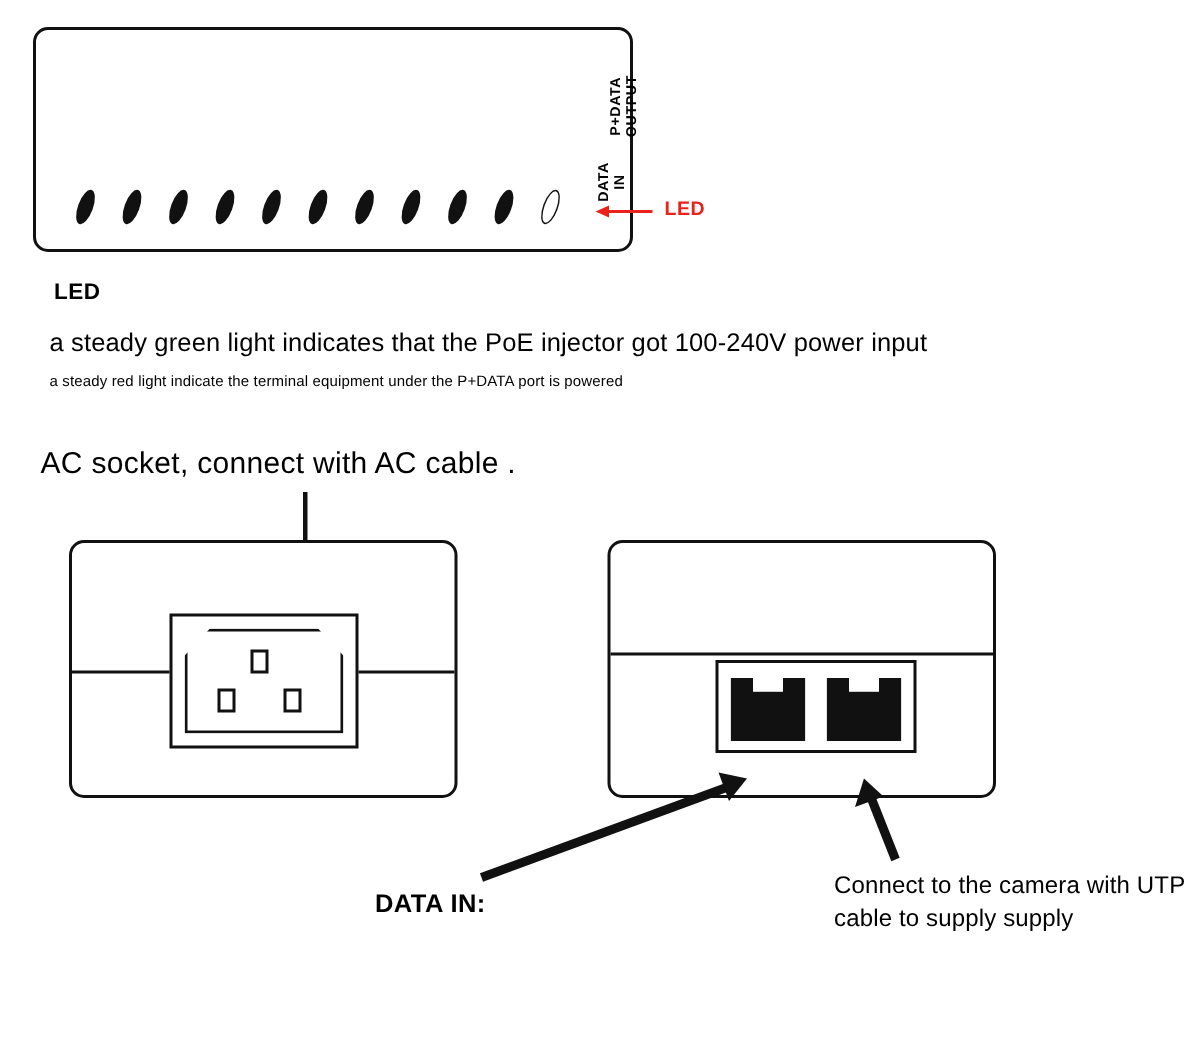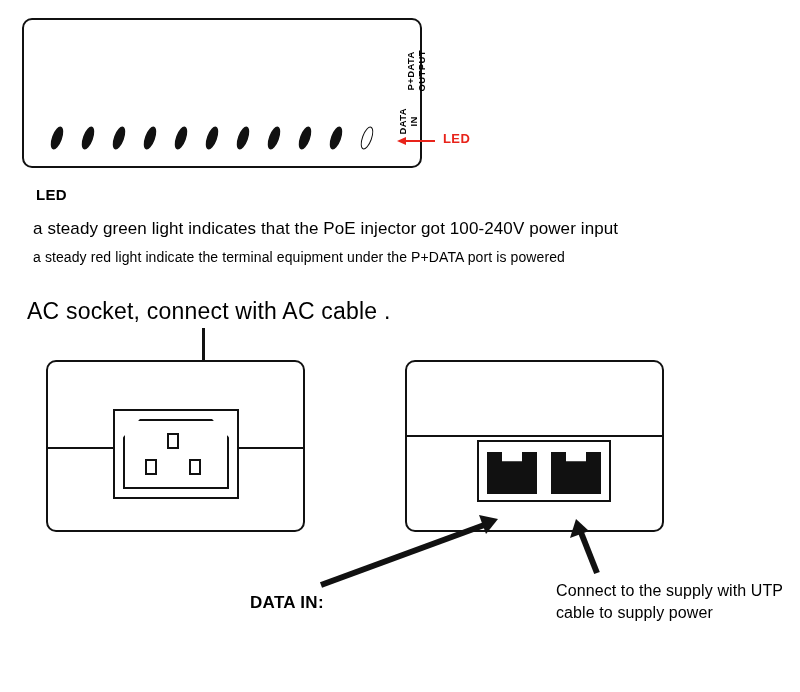--- a/index.html
+++ b/index.html
@@ -123,30 +123,30 @@
     position: absolute;
     left: 33px;
     top: 219px;
     font-size: 17px;
     letter-spacing: 0.1px;
   }
   .led-line2 {
     position: absolute;
     left: 33px;
     top: 249px;
-    font-size: 14px;
+    font-size: 10px;
     letter-spacing: 0.1px;
   }
 
   
   .ac-caption {
     position: absolute;
     left: 27px;
     top: 298px;
-    font-size: 23px;
+    font-size: 20px;
     letter-spacing: 0.2px;
   }
   .ac-arrow {
     position: absolute;
     left: 196px;
     top: 328px;
     width: 16px;
     height: 75px;
   }
   .ac-arrow .shaft {
@@ -382,14 +382,14 @@
     <path d="M 597 573 L 580 530" stroke="#111" stroke-width="6" fill="none"></path>
     <polygon points="576,519 570,538 589,531" fill="#111"></polygon>
   </g>
 </svg>
 
 <div class="cap cap-datain">
   <div class="t">DATA IN:</div>
 </div>
 
 <div class="cap cap-poeout">
-  <div>Connect to the supply with UTP cable to supply power</div>
+  <div>Connect to the camera with UTP cable to supply supply</div>
 </div>
 
 </body></html>

